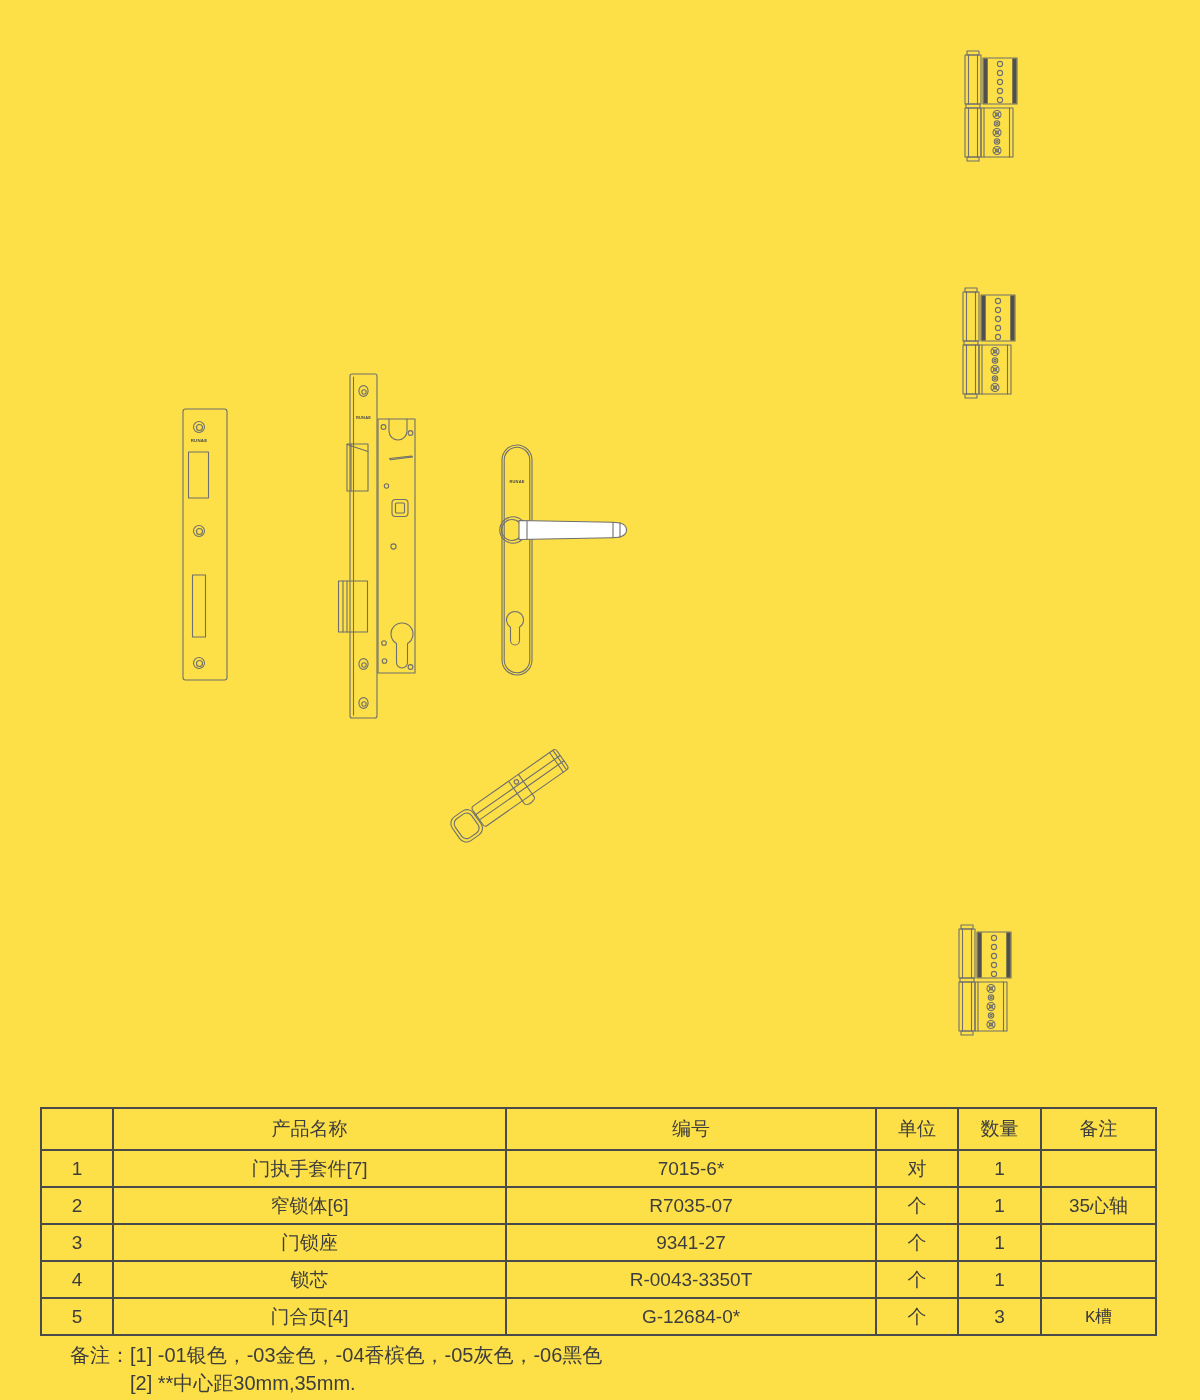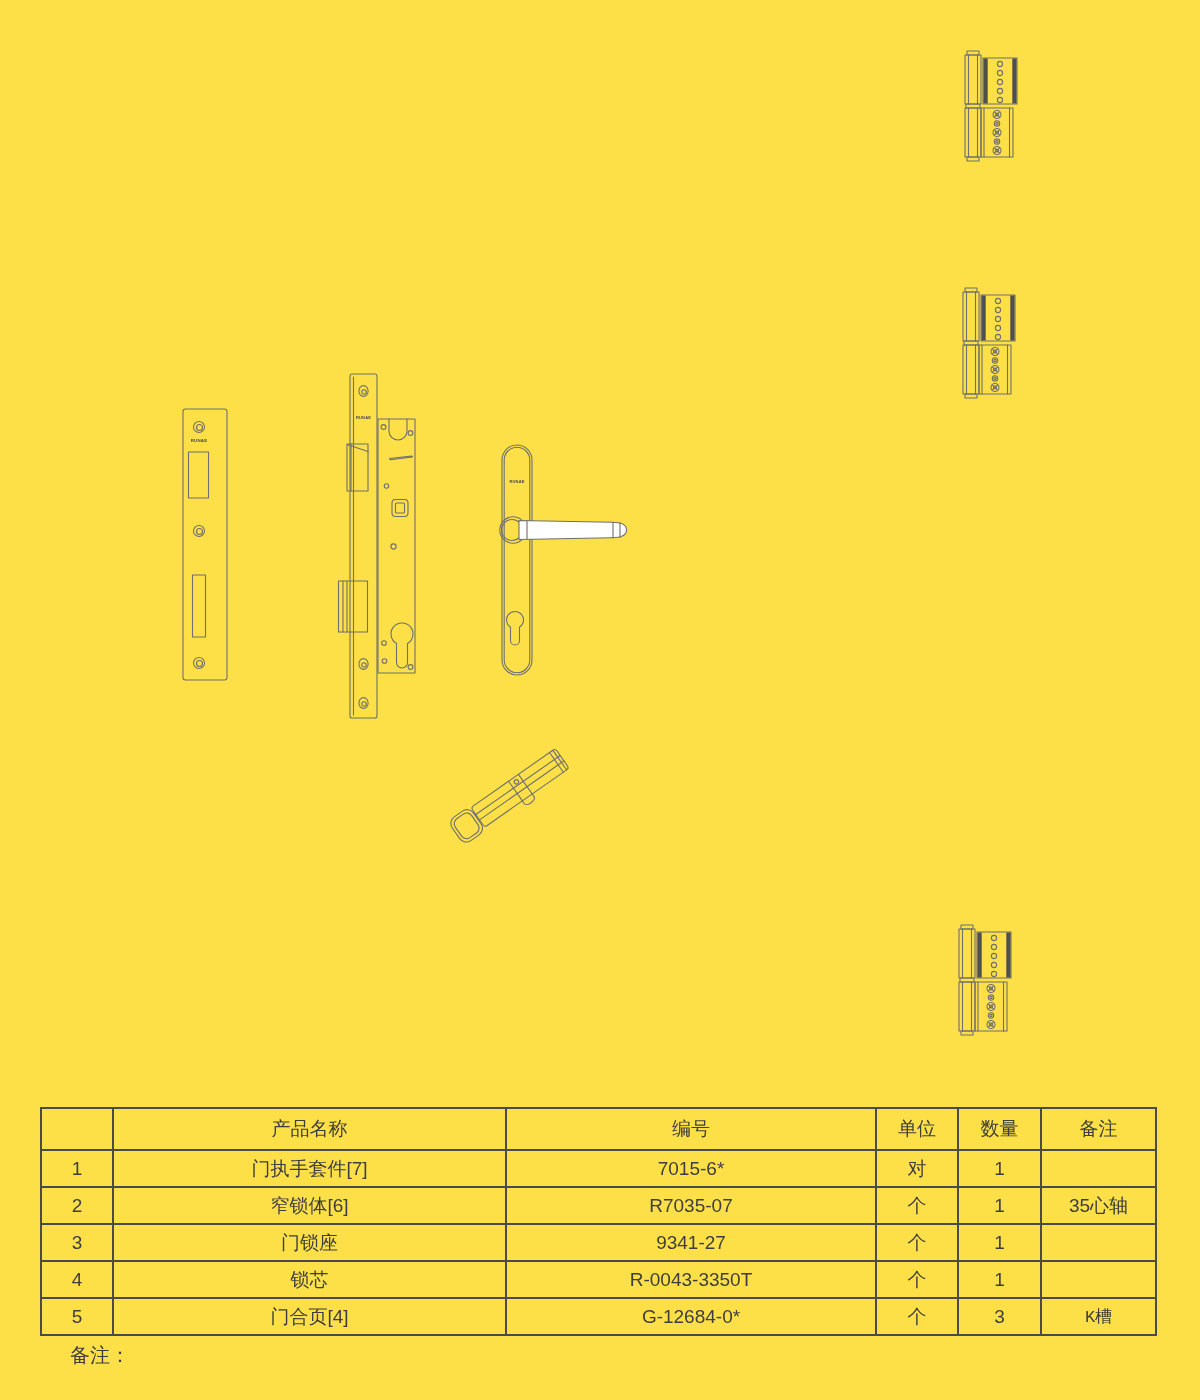--- a/index.html
+++ b/index.html
@@ -259,16 +259,18 @@
         <td>个</td>
         <td>3</td>
         <td class="small-note">K槽</td>
       </tr>
     </tbody>
   </table>
 
   <div class="remarks">
     <div class="lbl">备注：</div>
     <div class="lines">
+      <div>[1] -01银色，-03金色，-04香槟色，-05灰色，-06黑色</div>
+      <div>[2] **中心距30mm,35mm.</div>
     </div>
   </div>
 
 </div>
 
 </body></html>

